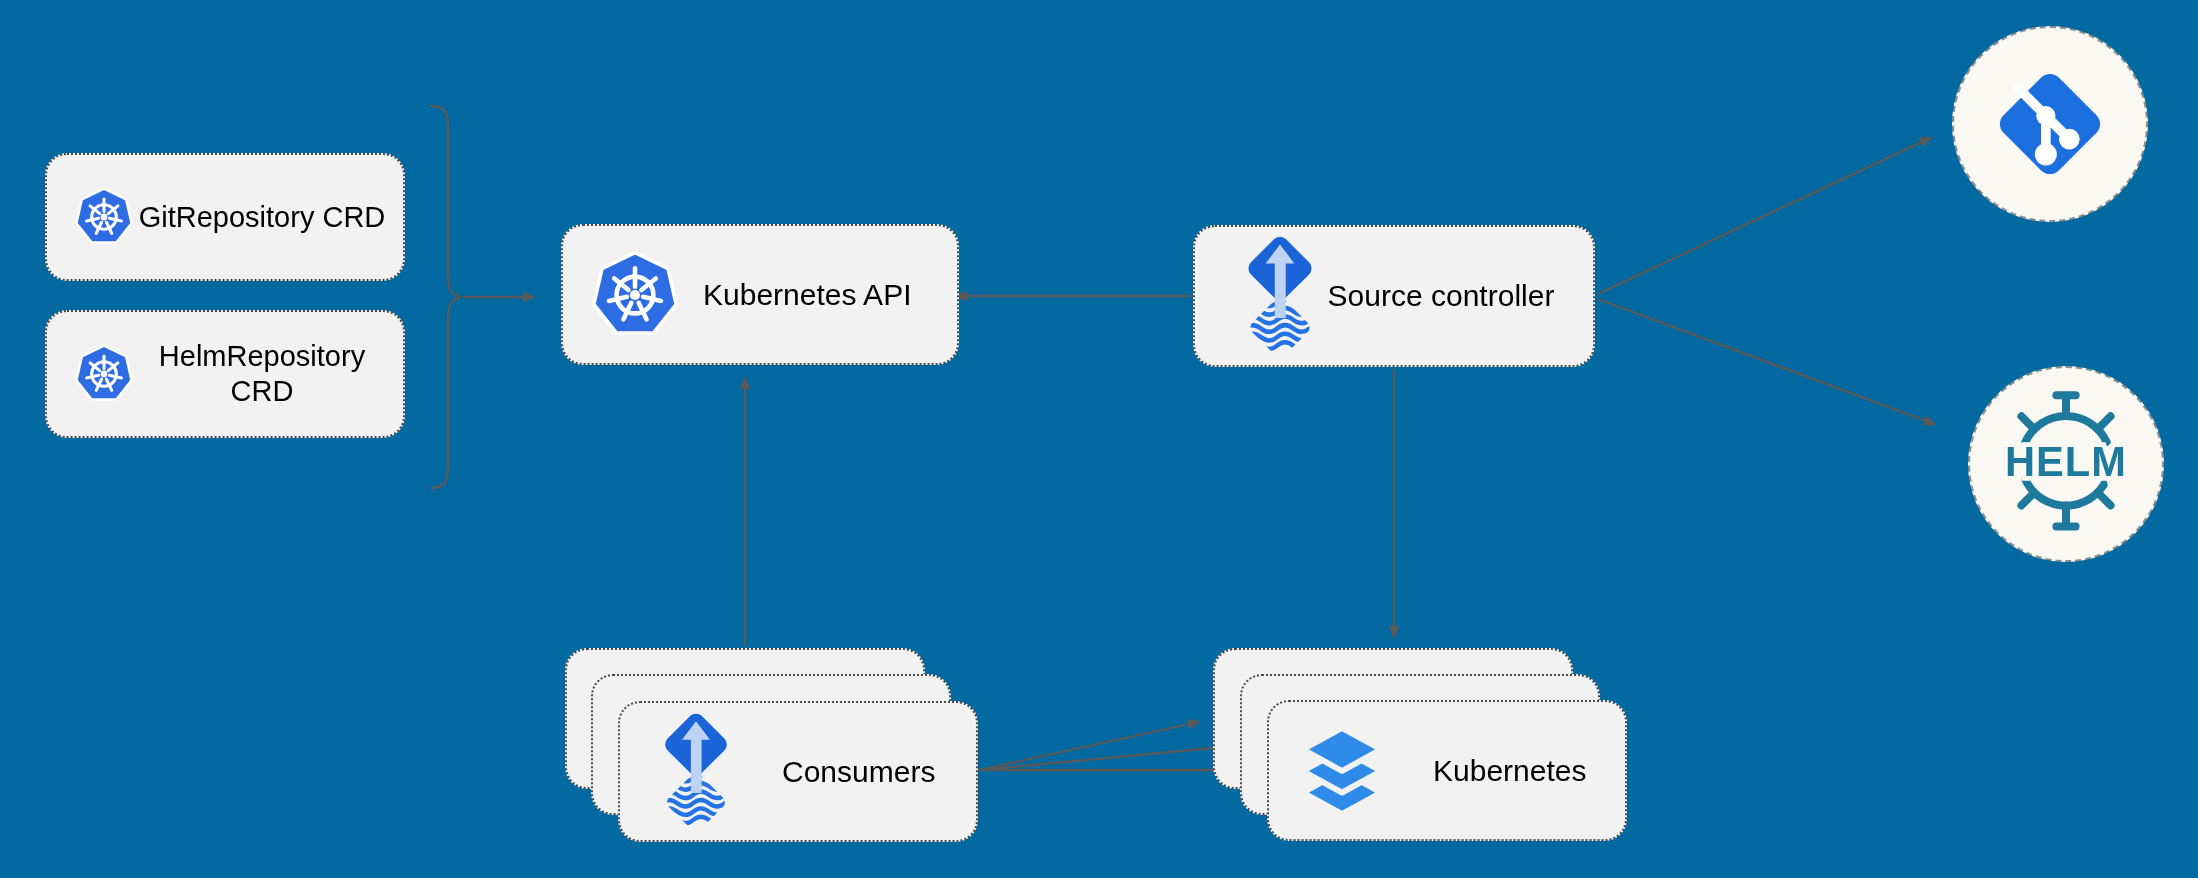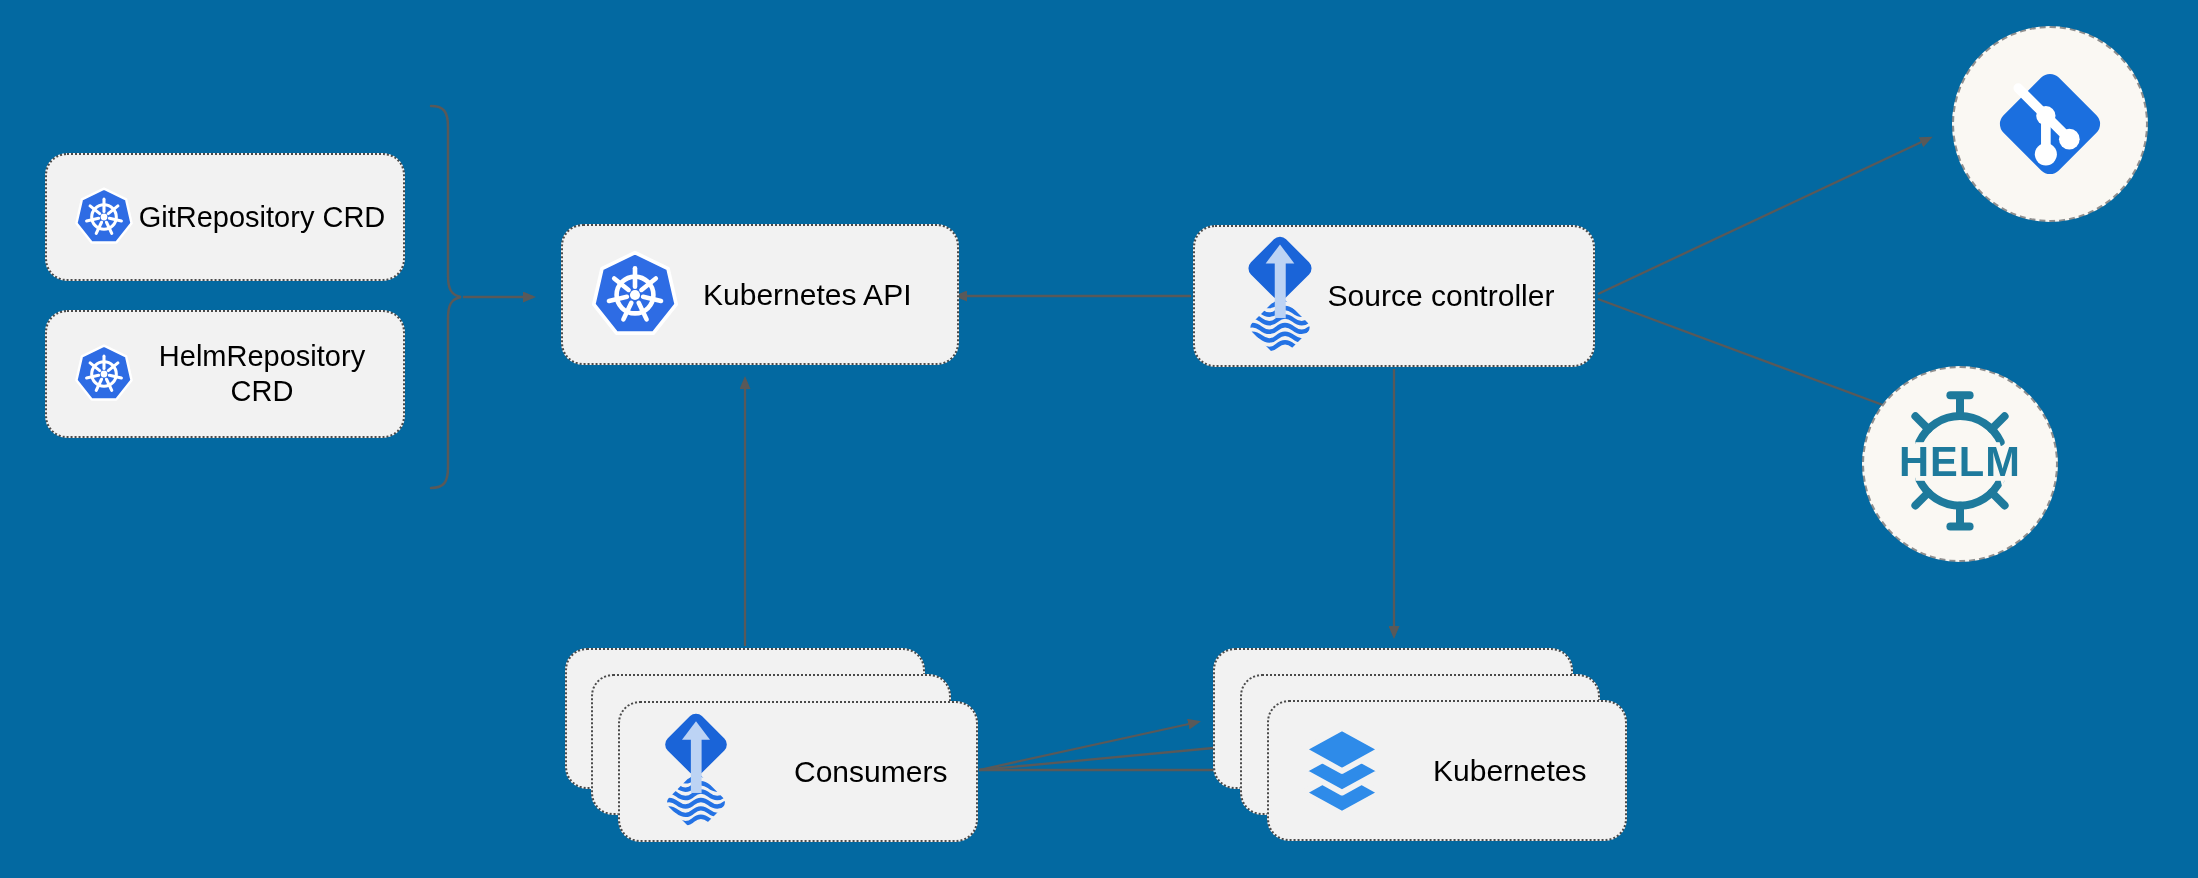--- a/index.html
+++ b/index.html
@@ -44,36 +44,36 @@
   #helmrepo{top:310px;align-items:center;}
   
   #k8sapi{left:561px;top:224px;width:398px;height:141px;padding-left:26px;}
   #k8sapi .label{margin-left:22px;white-space:nowrap;}
   
   #sourcectrl{left:1193px;top:225px;width:402px;height:142px;padding-left:42px;z-index:3;justify-content:flex-end;}
   #sourcectrl .label{flex:1;padding-right:34px;}
   
   .w360h141{width:360px;height:141px;}
   #consumers-front{left:618px;top:701px;width:360px;height:141px;padding-left:34px;z-index:4;}
-  #consumers-front .label{margin-left:56px;white-space:nowrap;}
+  #consumers-front .label{margin-left:44px;white-space:nowrap;}
   #artifacts-front{left:1267px;top:700px;width:360px;height:141px;padding-left:24px;z-index:4;}
   #artifacts-front .label{margin-left:42px;white-space:nowrap;}
   
   .endpoint{
     position:absolute;
     width:196px;height:196px;
     border-radius:50%;
     background:#FAF8F3;
     border:2px dashed #8F8F8F;
     box-sizing:border-box;
     display:flex;align-items:center;justify-content:center;
     z-index:2;
   }
   #gitcircle{left:1952px;top:26px;}
-  #helmcircle{left:1862px;top:366px;}
+  #helmcircle{left:1968px;top:366px;}
   .icon{flex:0 0 auto;display:block;}
 </style>
 </head>
 <body>
 
 <div class="canvas">
 
   <svg class="connectors" viewBox="0 0 2198 878" xmlns="http://www.w3.org/2000/svg">
     <defs>
       <marker id="ah" markerWidth="13" markerHeight="11" refX="10" refY="5.5" orient="auto" markerUnits="userSpaceOnUse">

